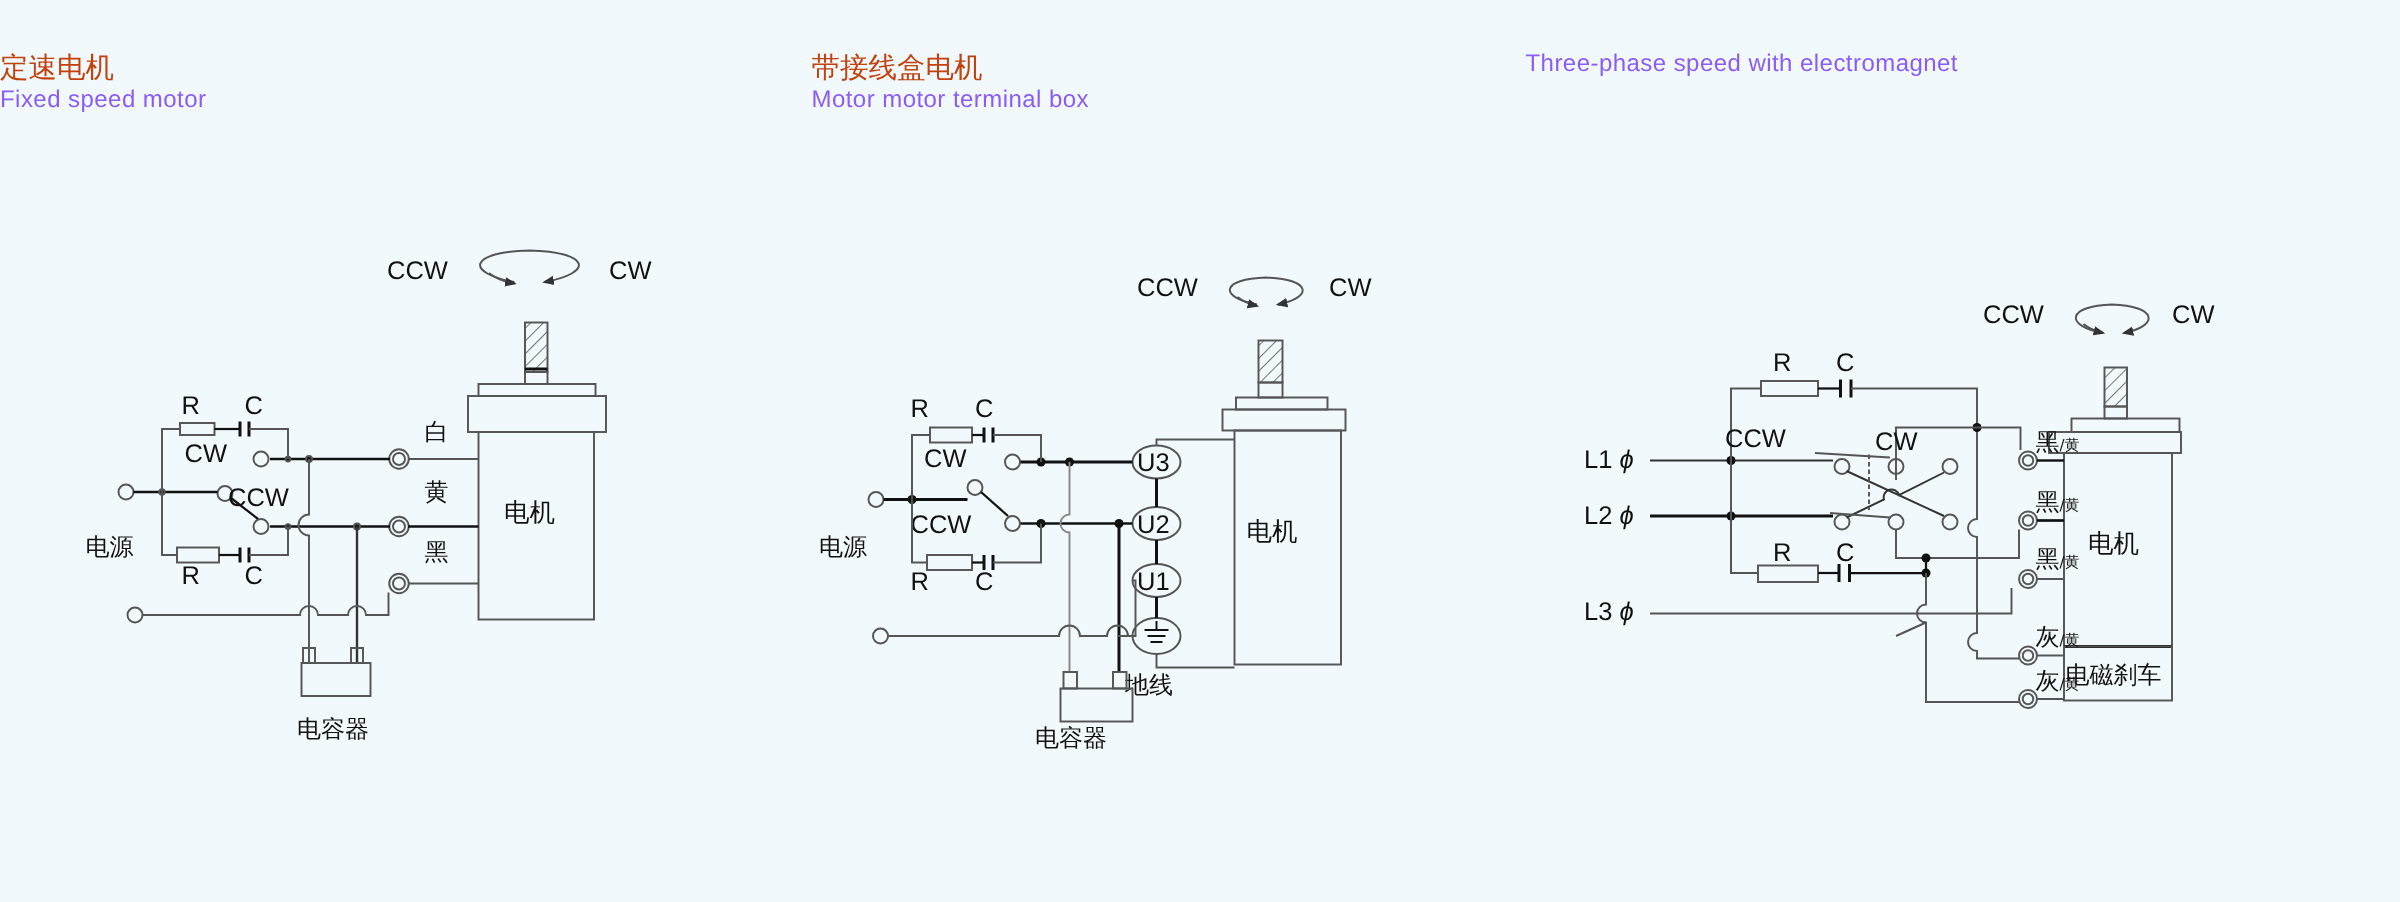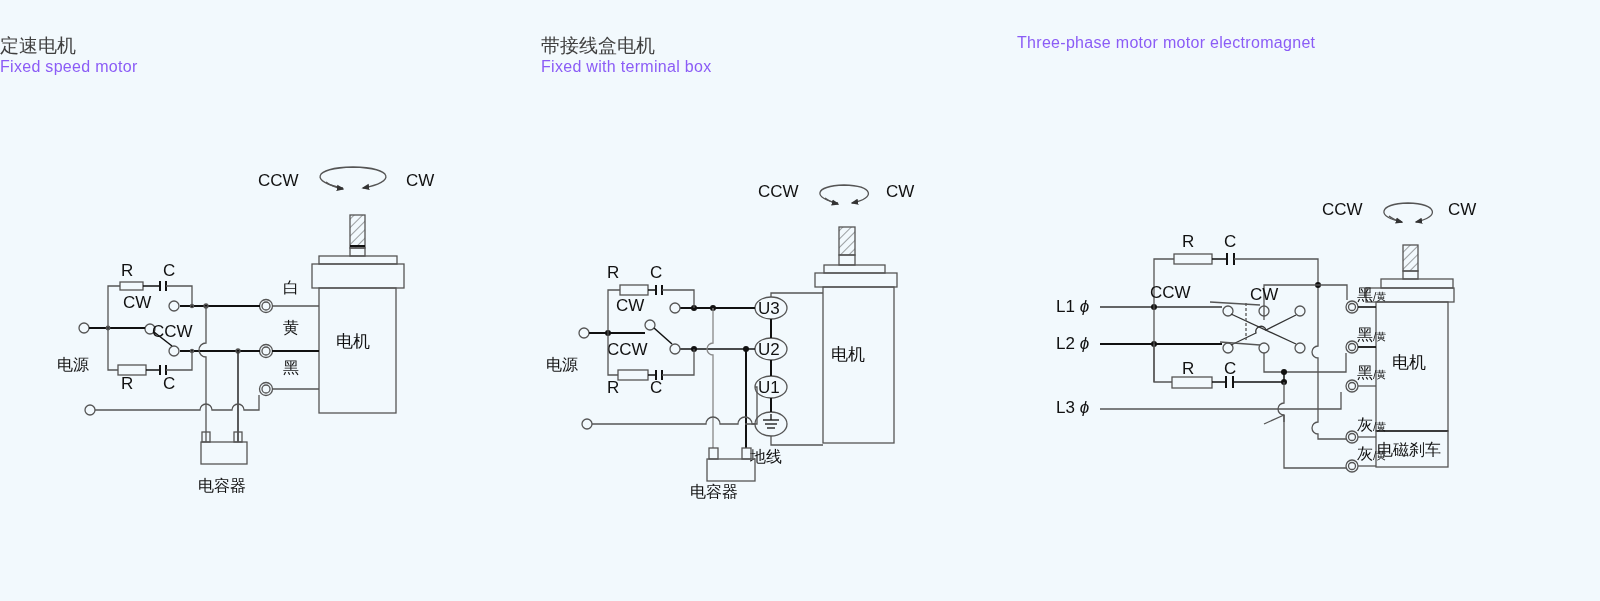--- a/index.html
+++ b/index.html
@@ -1,39 +1,39 @@
 <!DOCTYPE html>
 <html><head>
 <meta charset="utf-8">
 <style>
   html, body { margin: 0; padding: 0; }
   body {
     width: 1600px; height: 601px; background: #f2f9fd; overflow: hidden;
     position: relative; font-family: "Liberation Sans", "DejaVu Sans", sans-serif; color: #1a1a1a;
   }
   .heading { position: absolute; }
-  .heading .zh { font-family: "DejaVu Sans", sans-serif; font-size: 19px; line-height: 24px; color: #404040; }
+  .heading .zh { font-family: "DejaVu Sans", sans-serif; font-size: 19px; line-height: 24px; color: #c2410c; }
   .heading .en { font-size: 16px; line-height: 20px; color: #8b5cf6; letter-spacing: 0.3px; }
   svg { position: absolute; left: 0; top: 0; }
   svg text { font-family: "Liberation Sans", "DejaVu Sans", sans-serif; fill: #111; }
   svg text.zh { font-family: "DejaVu Sans", sans-serif; }
 </style>
 </head>
 <body>
 
 <div class="heading" style="left:0;top:33px;">
   <div class="zh">定速电机</div>
   <div class="en">Fixed speed motor</div>
 </div>
 <div class="heading" style="left:541px;top:33px;">
   <div class="zh">带接线盒电机</div>
-  <div class="en">Fixed with terminal box</div>
+  <div class="en">Motor motor terminal box</div>
 </div>
 <div class="heading" style="left:1017px;top:33px;">
-  <div class="en">Three-phase motor motor electromagnet</div>
+  <div class="en">Three-phase speed with electromagnet</div>
 </div>
 
 <svg width="1600" height="601" viewBox="0 0 1600 601">
   <defs>
     <pattern id="hatch" patternUnits="userSpaceOnUse" width="6" height="6" patternTransform="rotate(45)">
       <line x1="0" y1="0" x2="0" y2="6" stroke="#444" stroke-width="1"></line>
     </pattern>
     <marker id="arr" viewBox="0 0 10 10" refX="8" refY="5" markerWidth="6" markerHeight="6" orient="auto">
       <path d="M0,1 L10,5 L0,9 z" fill="#333"></path>
     </marker>

